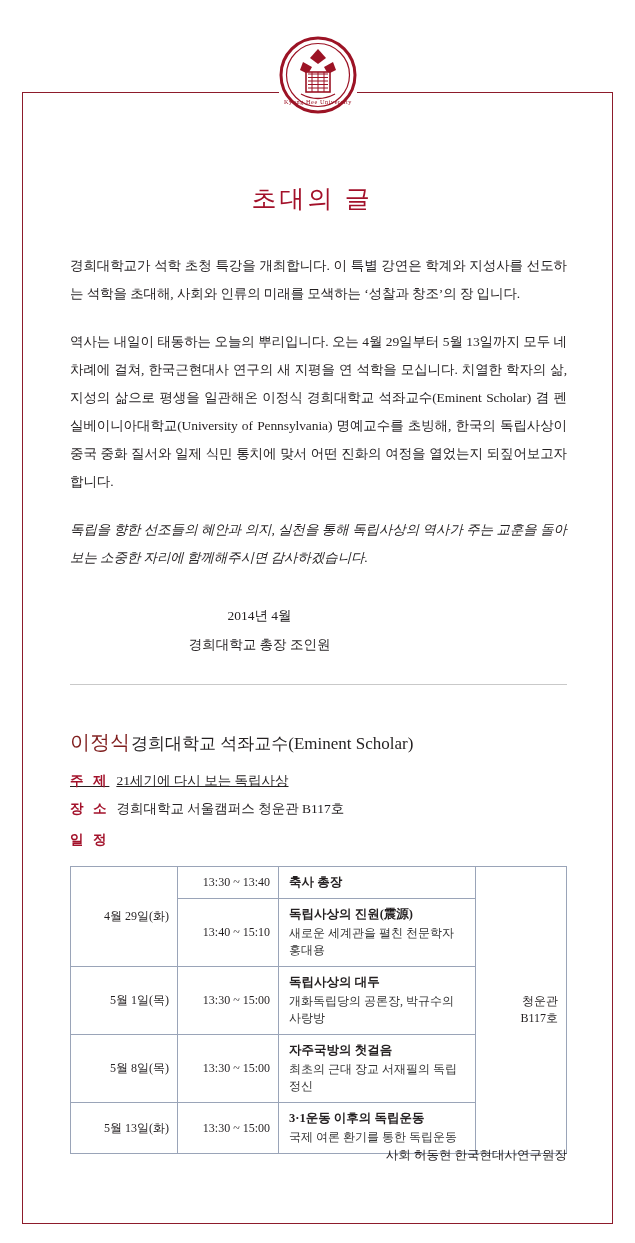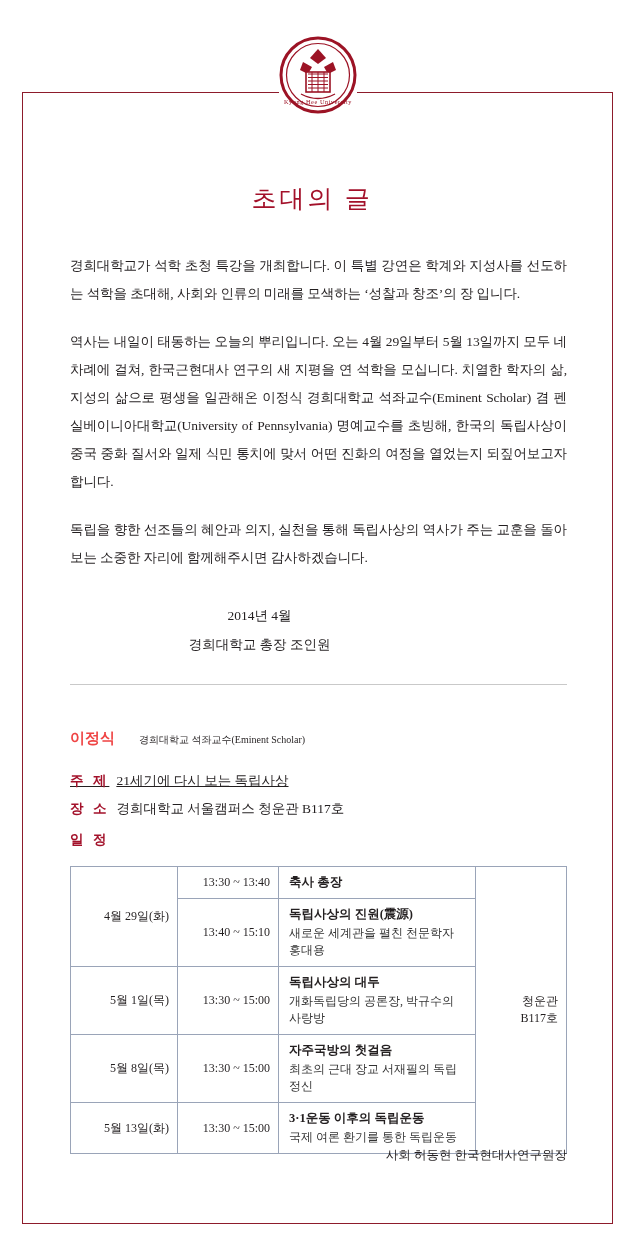--- a/index.html
+++ b/index.html
@@ -65,21 +65,21 @@
     width: 497px;
     font-size: 13.5px;
     line-height: 28px;
     text-align: justify;
     color: #231f20;
     letter-spacing: -0.1px;
   }
   .body-text p {
     margin: 0 0 20px 0;
   }
-  .body-text p:last-child { margin-bottom: 8px; }
+  .body-text p:last-child { margin-bottom: 8px; font-style: italic; }
 
   .sign {
     position: absolute;
     left: 0;
     top: 601px;
     width: 519px;
     text-align: center;
     font-size: 13.5px;
     line-height: 29px;
     color: #231f20;
@@ -95,29 +95,29 @@
   }
 
   .speaker {
     position: absolute;
     left: 70px;
     top: 729px;
     width: 497px;
     white-space: nowrap;
   }
   .speaker .name {
-    color: #ef4444;
-    font-size: 15px;
-    font-weight: bold;
+    color: #7f1d1d;
+    font-size: 20px;
+    font-weight: normal;
     letter-spacing: 0px;
   }
   .speaker .affil {
-    font-size: 10px;
-    color: #231f20;
-    margin-left: 24px;
+    font-size: 17px;
+    color: #231f20;
+    margin-left: 1px;
   }
 
   .meta-row {
     position: absolute;
     left: 70px;
     width: 497px;
     font-size: 13.5px;
     white-space: nowrap;
   }
   .meta-row .label {

